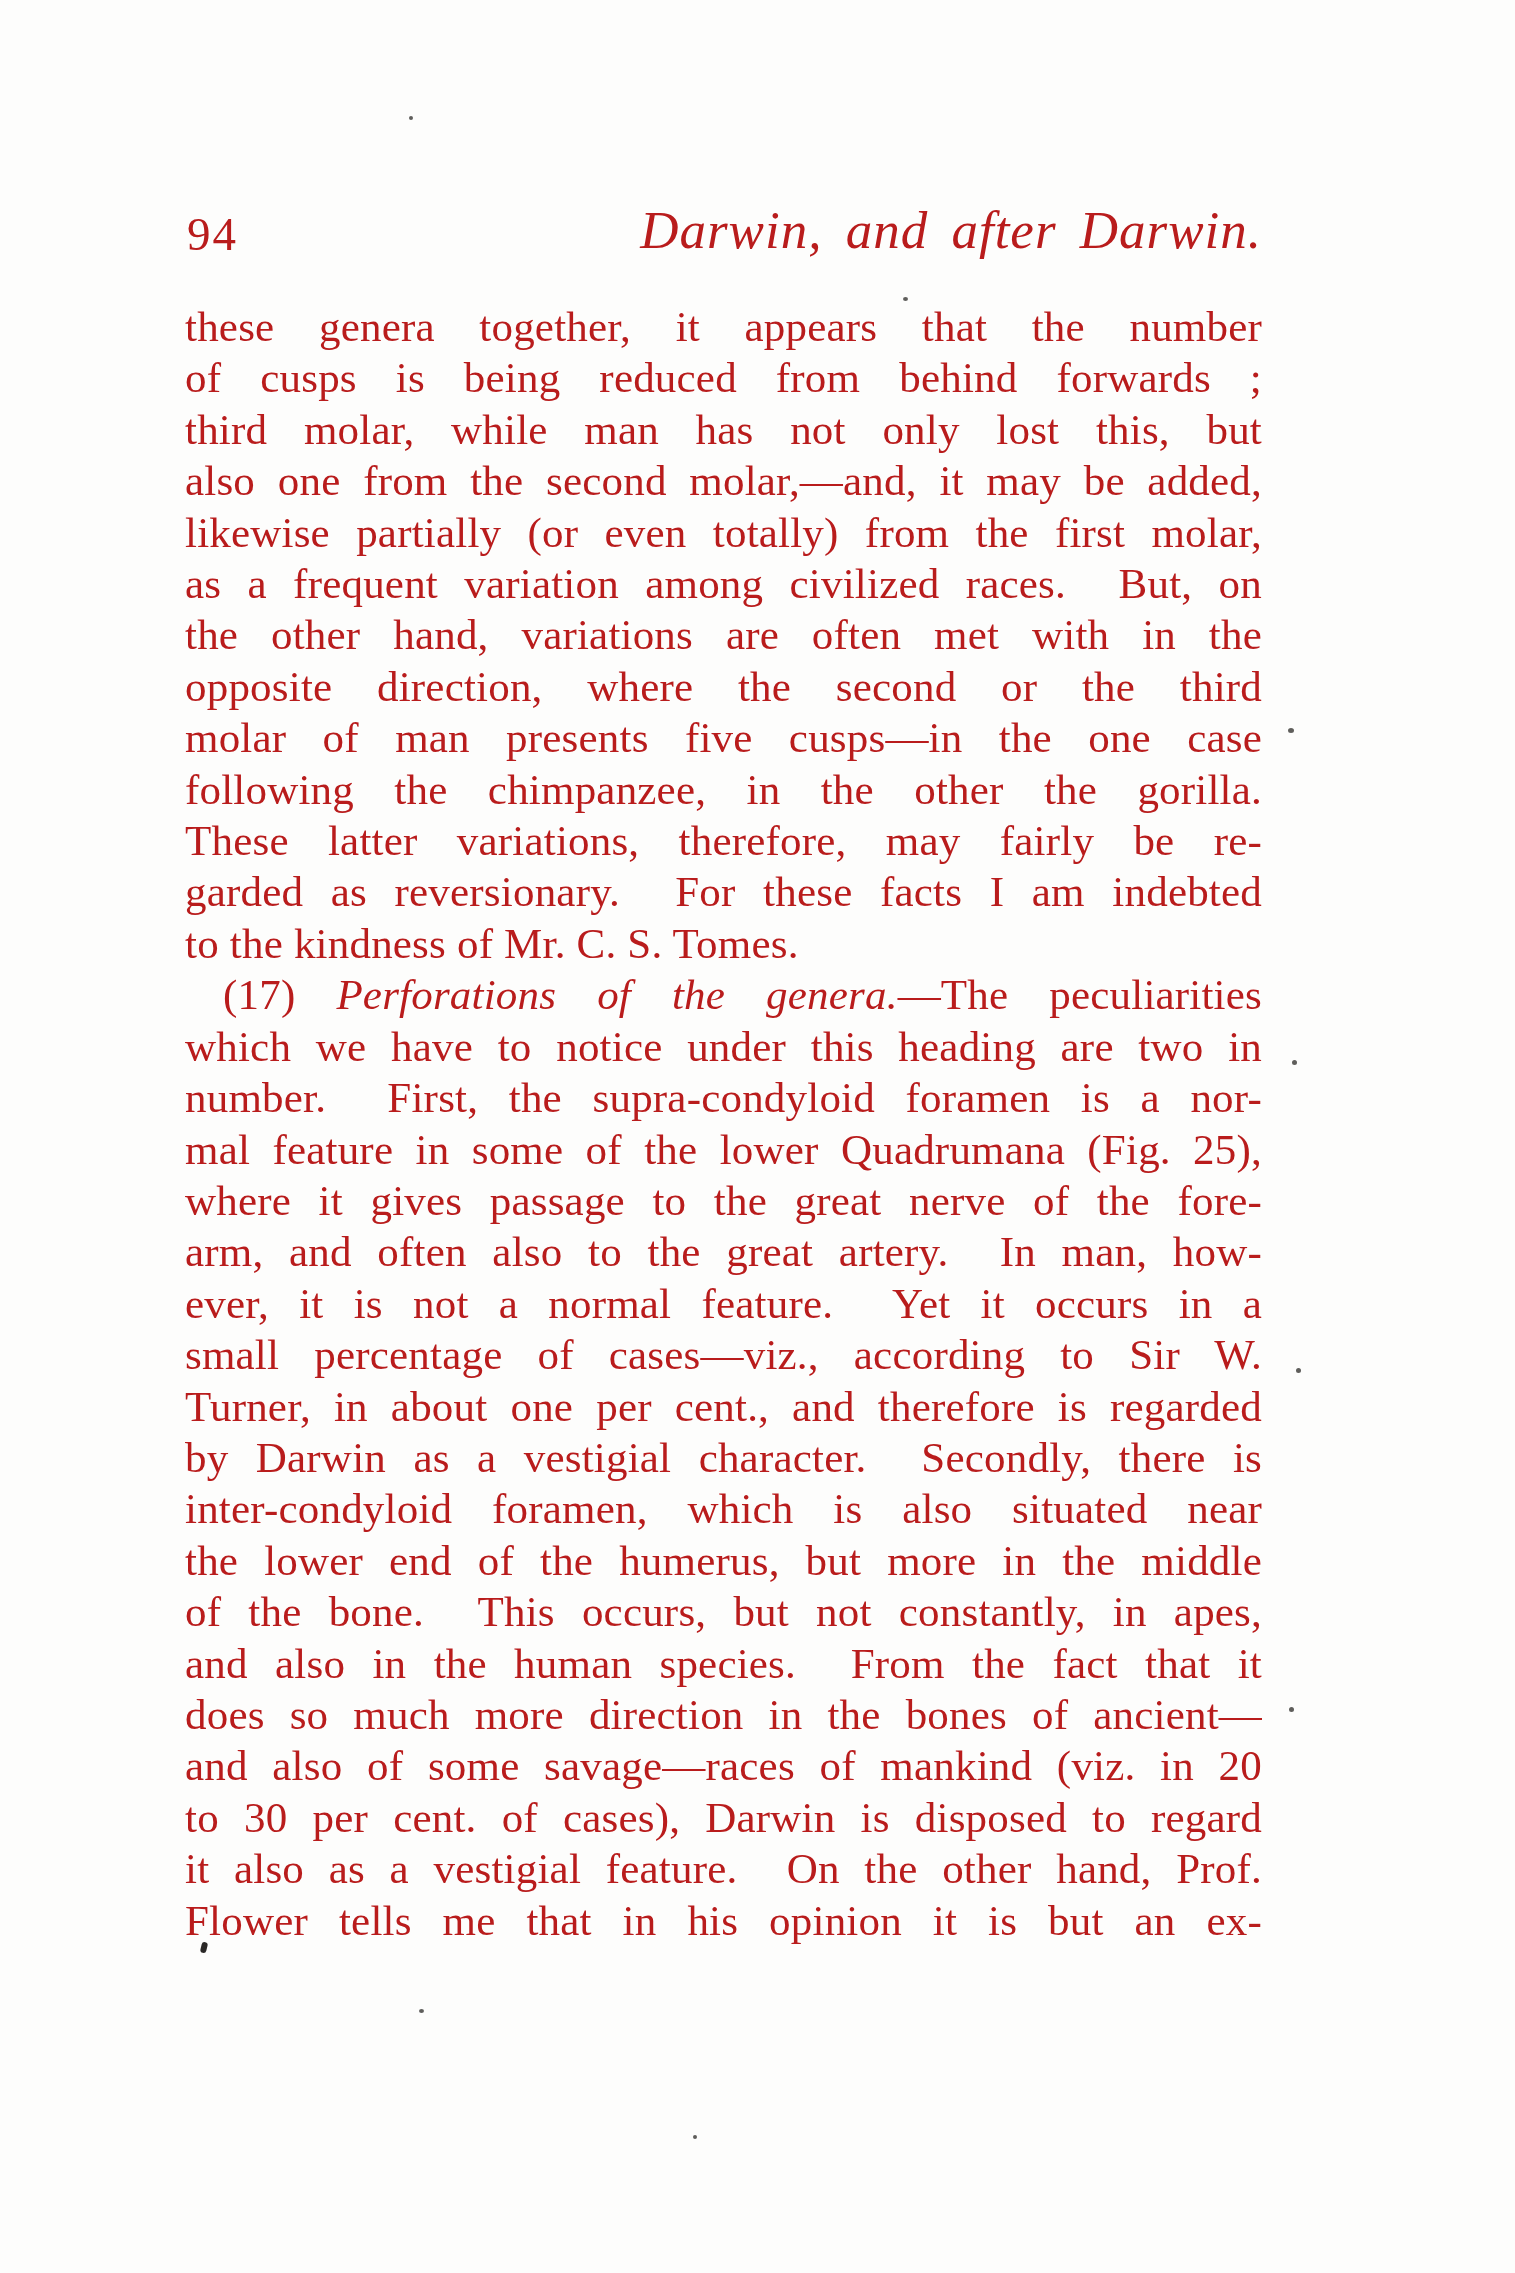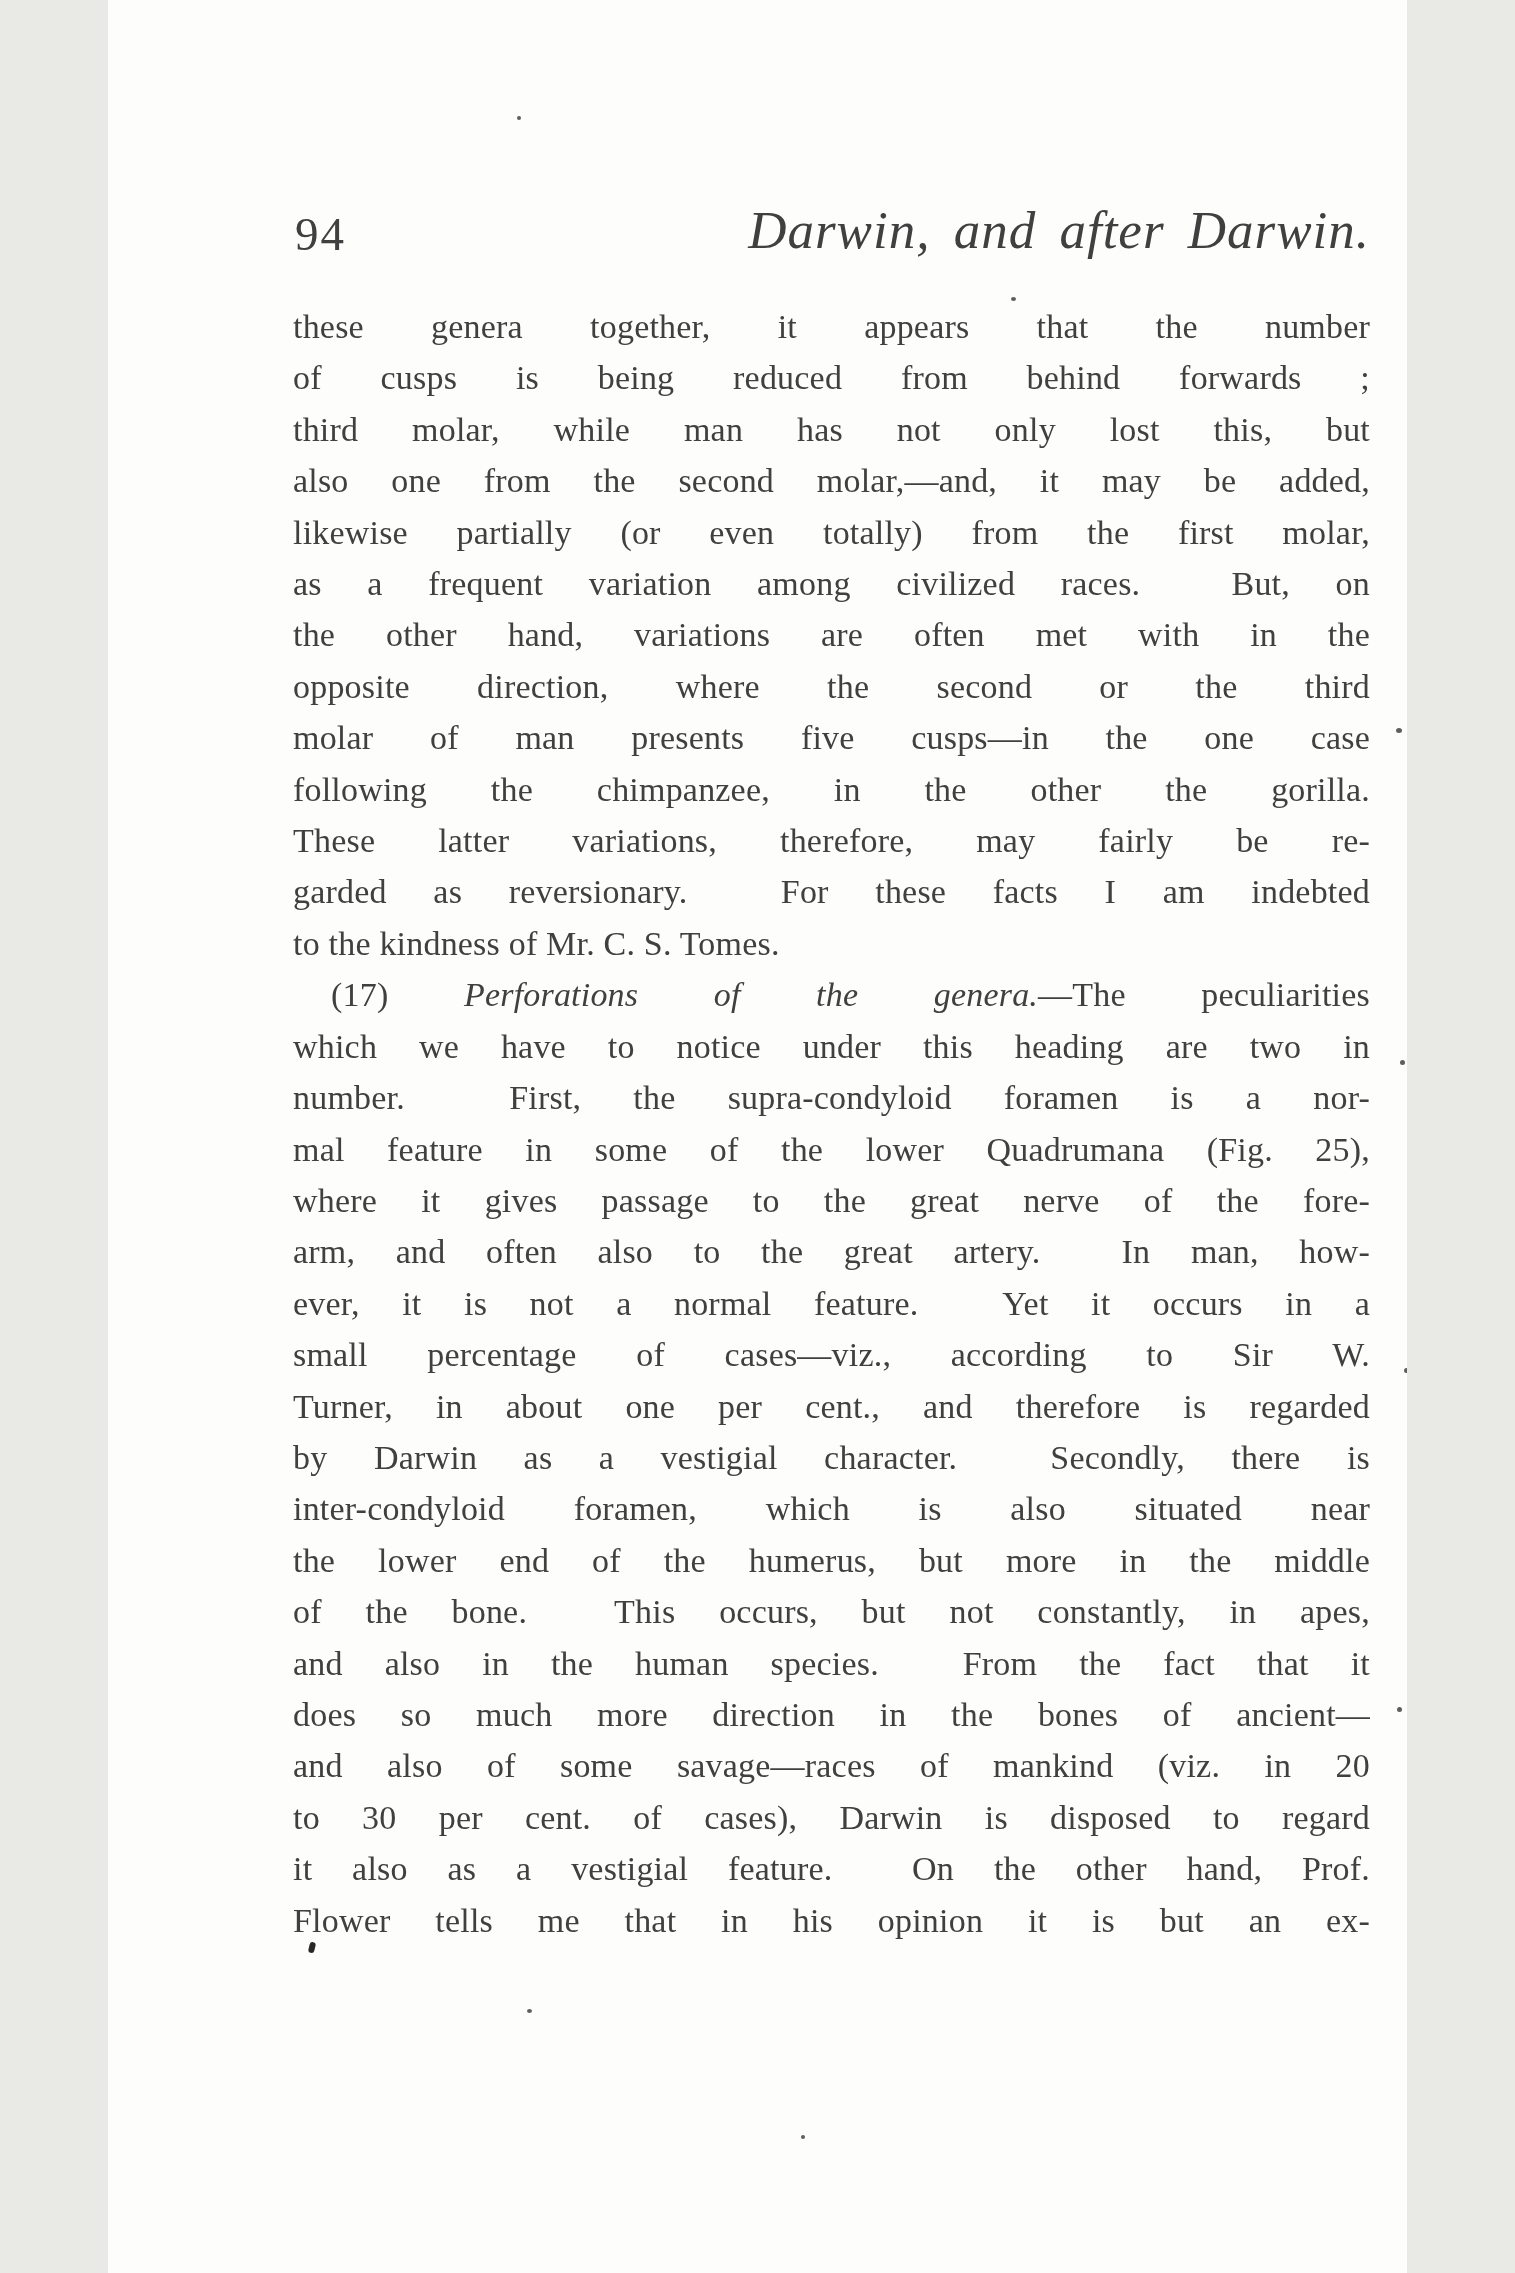--- a/index.html
+++ b/index.html
@@ -1,38 +1,38 @@
 <!DOCTYPE html>
 <html><head>
 <meta charset="utf-8">
 <style>
   html,body{margin:0;padding:0;background:#e9e9e6;}
   .page{
     position:relative;
-    width:1299px;height:2273px;
+    width:1515px;height:2273px;
     margin:0 auto;
     background:#fdfdfc;
     overflow:hidden;
     font-family:"Liberation Serif","DejaVu Serif",serif;
-    color:#404040;
+    color:#b91c1c;
   }
   .header{position:absolute;left:185px;top:200px;width:1077px;height:64px;}
   .page-number{
     position:absolute;left:2px;top:8px;
     font-size:47px;line-height:52px;letter-spacing:2px;
   }
   .running-title{
     text-align:right;
     font-style:italic;
     font-size:53px;line-height:60px;
     letter-spacing:1px;word-spacing:9px;
   }
   .body-text{position:absolute;left:185px;top:301px;width:1077px;}
   .line{
-    font-size:34px;
+    font-size:43px;
     line-height:51.4px;
     letter-spacing:0.2px;
     text-align:justify;
     text-align-last:justify;
     overflow:hidden;
     white-space:pre-wrap;
   }
   .line.flush{text-align-last:left;}
   .line.opening{padding-left:38px;}
   .it{font-style:italic;}

